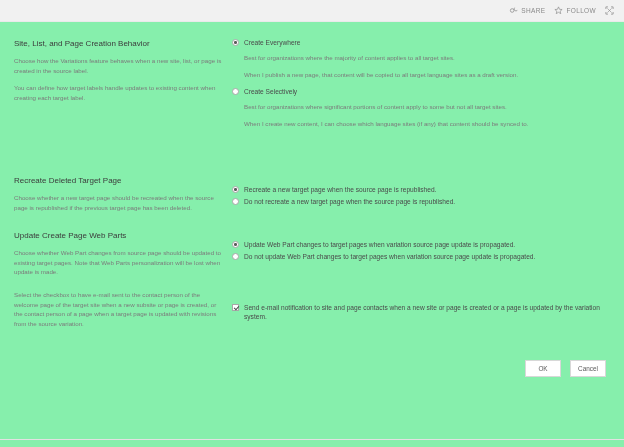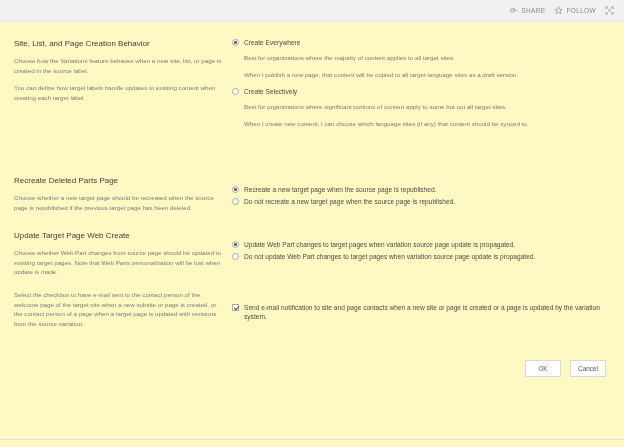--- a/index.html
+++ b/index.html
@@ -51,21 +51,21 @@
   }
   .topbar-icon svg { display: block; }
 
   
   .page {
     position: absolute;
     top: 22px;
     left: 0;
     width: 624px;
     height: 425px;
-    background: #fef9c3;
+    background: #86efac;
   }
 
   .section {
     position: absolute;
     left: 0;
     width: 624px;
   }
   .col-left {
     position: absolute;
     left: 14px;
@@ -252,38 +252,38 @@
         <span class="choice-label">Create Selectively</span>
       </div>
       <div class="choice-sub">Best for organizations where significant portions of content apply to some but not all target sites.</div>
       <div class="choice-sub">When I create new content, I can choose which language sites (if any) that content should be synced to.</div>
 
     </div>
   </div>
 
   <div class="section" style="top:153px;">
     <div class="col-left">
-      <div class="sec-title">Recreate Deleted Parts Page</div>
+      <div class="sec-title">Recreate Deleted Target Page</div>
       <div class="sec-desc">Choose whether a new target page should be recreated when the source page is republished if the previous target page has been deleted.</div>
     </div>
     <div class="col-right" style="top:10px;">
       <div class="choice tight">
         <span class="radio checked"></span>
         <span class="choice-label">Recreate a new target page when the source page is republished.</span>
       </div>
       <div class="choice tight">
         <span class="radio"></span>
         <span class="choice-label">Do not recreate a new target page when the source page is republished.</span>
       </div>
     </div>
   </div>
 
   <div class="section" style="top:208px;">
     <div class="col-left">
-      <div class="sec-title">Update Target Page Web Create</div>
+      <div class="sec-title">Update Create Page Web Parts</div>
       <div class="sec-desc">Choose whether Web Part changes from source page should be updated to existing target pages. Note that Web Parts personalization will be lost when update is made.</div>
     </div>
     <div class="col-right" style="top:10px;">
       <div class="choice tight">
         <span class="radio checked"></span>
         <span class="choice-label">Update Web Part changes to target pages when variation source page update is propagated.</span>
       </div>
       <div class="choice tight">
         <span class="radio"></span>
         <span class="choice-label">Do not update Web Part changes to target pages when variation source page update is propagated.</span>

